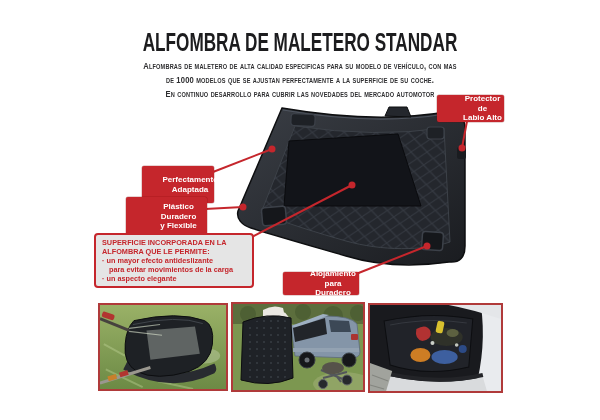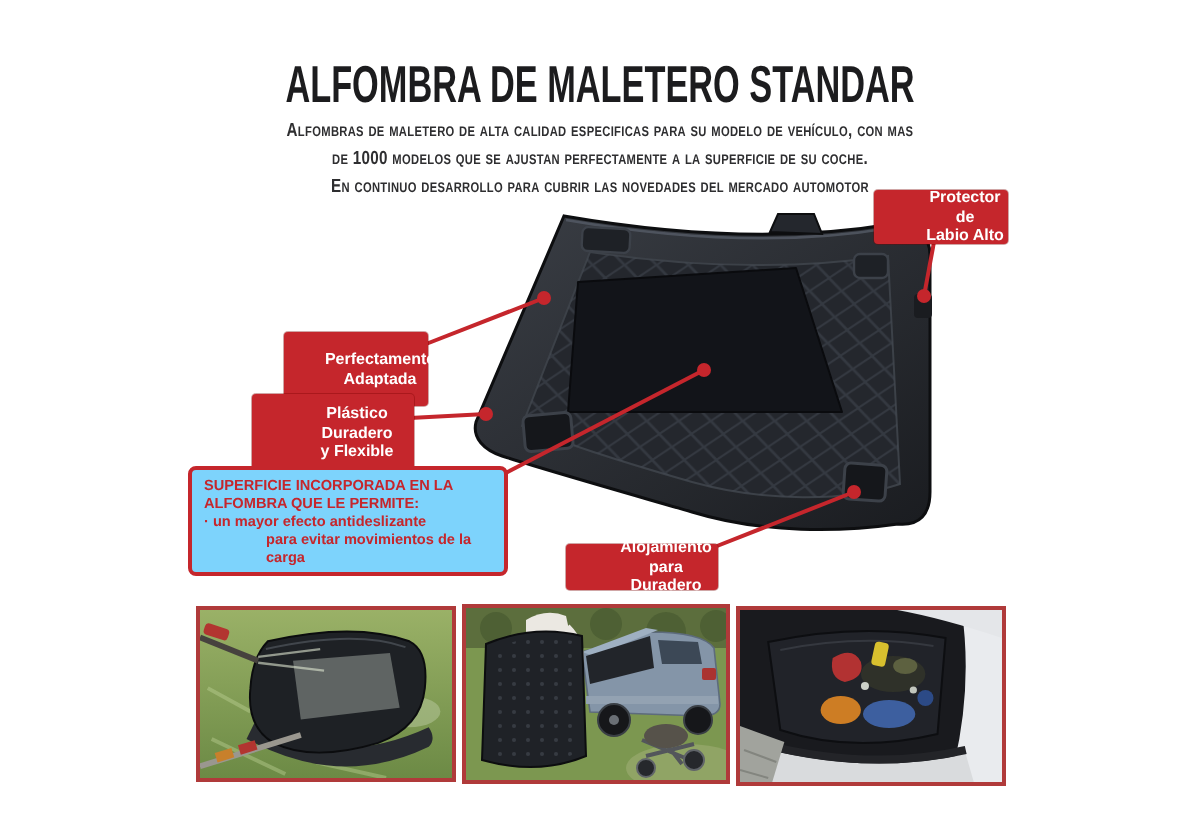--- a/index.html
+++ b/index.html
@@ -34,25 +34,25 @@
     box-shadow:0 0 0 .5px rgba(120,0,0,.35);
     padding-left:24px;
   }
   .co-protector{left:437px;top:95px;width:67px;height:27px;}
   .co-adaptada{left:142px;top:166px;width:72px;height:37px;}
   .co-plastico{left:126px;top:197px;width:81px;height:39px;}
   .co-alojamiento{left:283px;top:272px;width:76px;height:23px;}
   
   .feature-box{
     position:absolute;left:94px;top:233px;width:160px;height:55px;box-sizing:border-box;
-    background:#7dd3fc;border:2px solid var(--accent-red,#c5262c);border-radius:4px;
+    background:#e5e5e5;border:2px solid var(--accent-red,#c5262c);border-radius:4px;
     padding:4px 4px 3px 6px;
     color:var(--accent-red,#c5262c);font-size:7.3px;font-weight:bold;line-height:8.9px;
   }
-  .feature-box .indent{padding-left:7px;margin-left:24px;}
+  .feature-box .indent{padding-left:7px;}
   
   svg.overlay{position:absolute;left:0;top:0;pointer-events:none;}
   .cline{stroke:var(--accent-red,#c5262c);stroke-width:2;fill:none;}
   .cdot{fill:var(--accent-red,#c5262c);}
   
   .photo{
     position:absolute;box-sizing:border-box;
     border:2.5px solid var(--frame-red,#b03a3a);background:#6c8a45;
   }
   .photo svg{display:block;width:100%;height:100%;}
@@ -113,20 +113,21 @@
   <div class="callout co-plastico">Plástico Duradero
 y Flexible</div>
   <div class="callout co-alojamiento">Alojamiento para
 Duradero</div>
 
   <div class="feature-box">
     <div>SUPERFICIE INCORPORADA EN LA</div>
     <div>ALFOMBRA QUE LE PERMITE:</div>
     <div>· un mayor efecto antideslizante</div>
     <div class="indent">para evitar movimientos de la carga</div>
+    <div>· un aspecto elegante</div>
   </div>
 
   <div class="photo ph-1">
     <svg viewBox="0 0 130 86" preserveAspectRatio="none">
       <defs>
         <linearGradient id="gGrass1" x1="0" y1="0" x2="0" y2="1">
           <stop offset="0" stop-color="#9ab167"></stop>
             <stop offset="1" stop-color="#6c8a45"></stop>
         </linearGradient>
       </defs>

